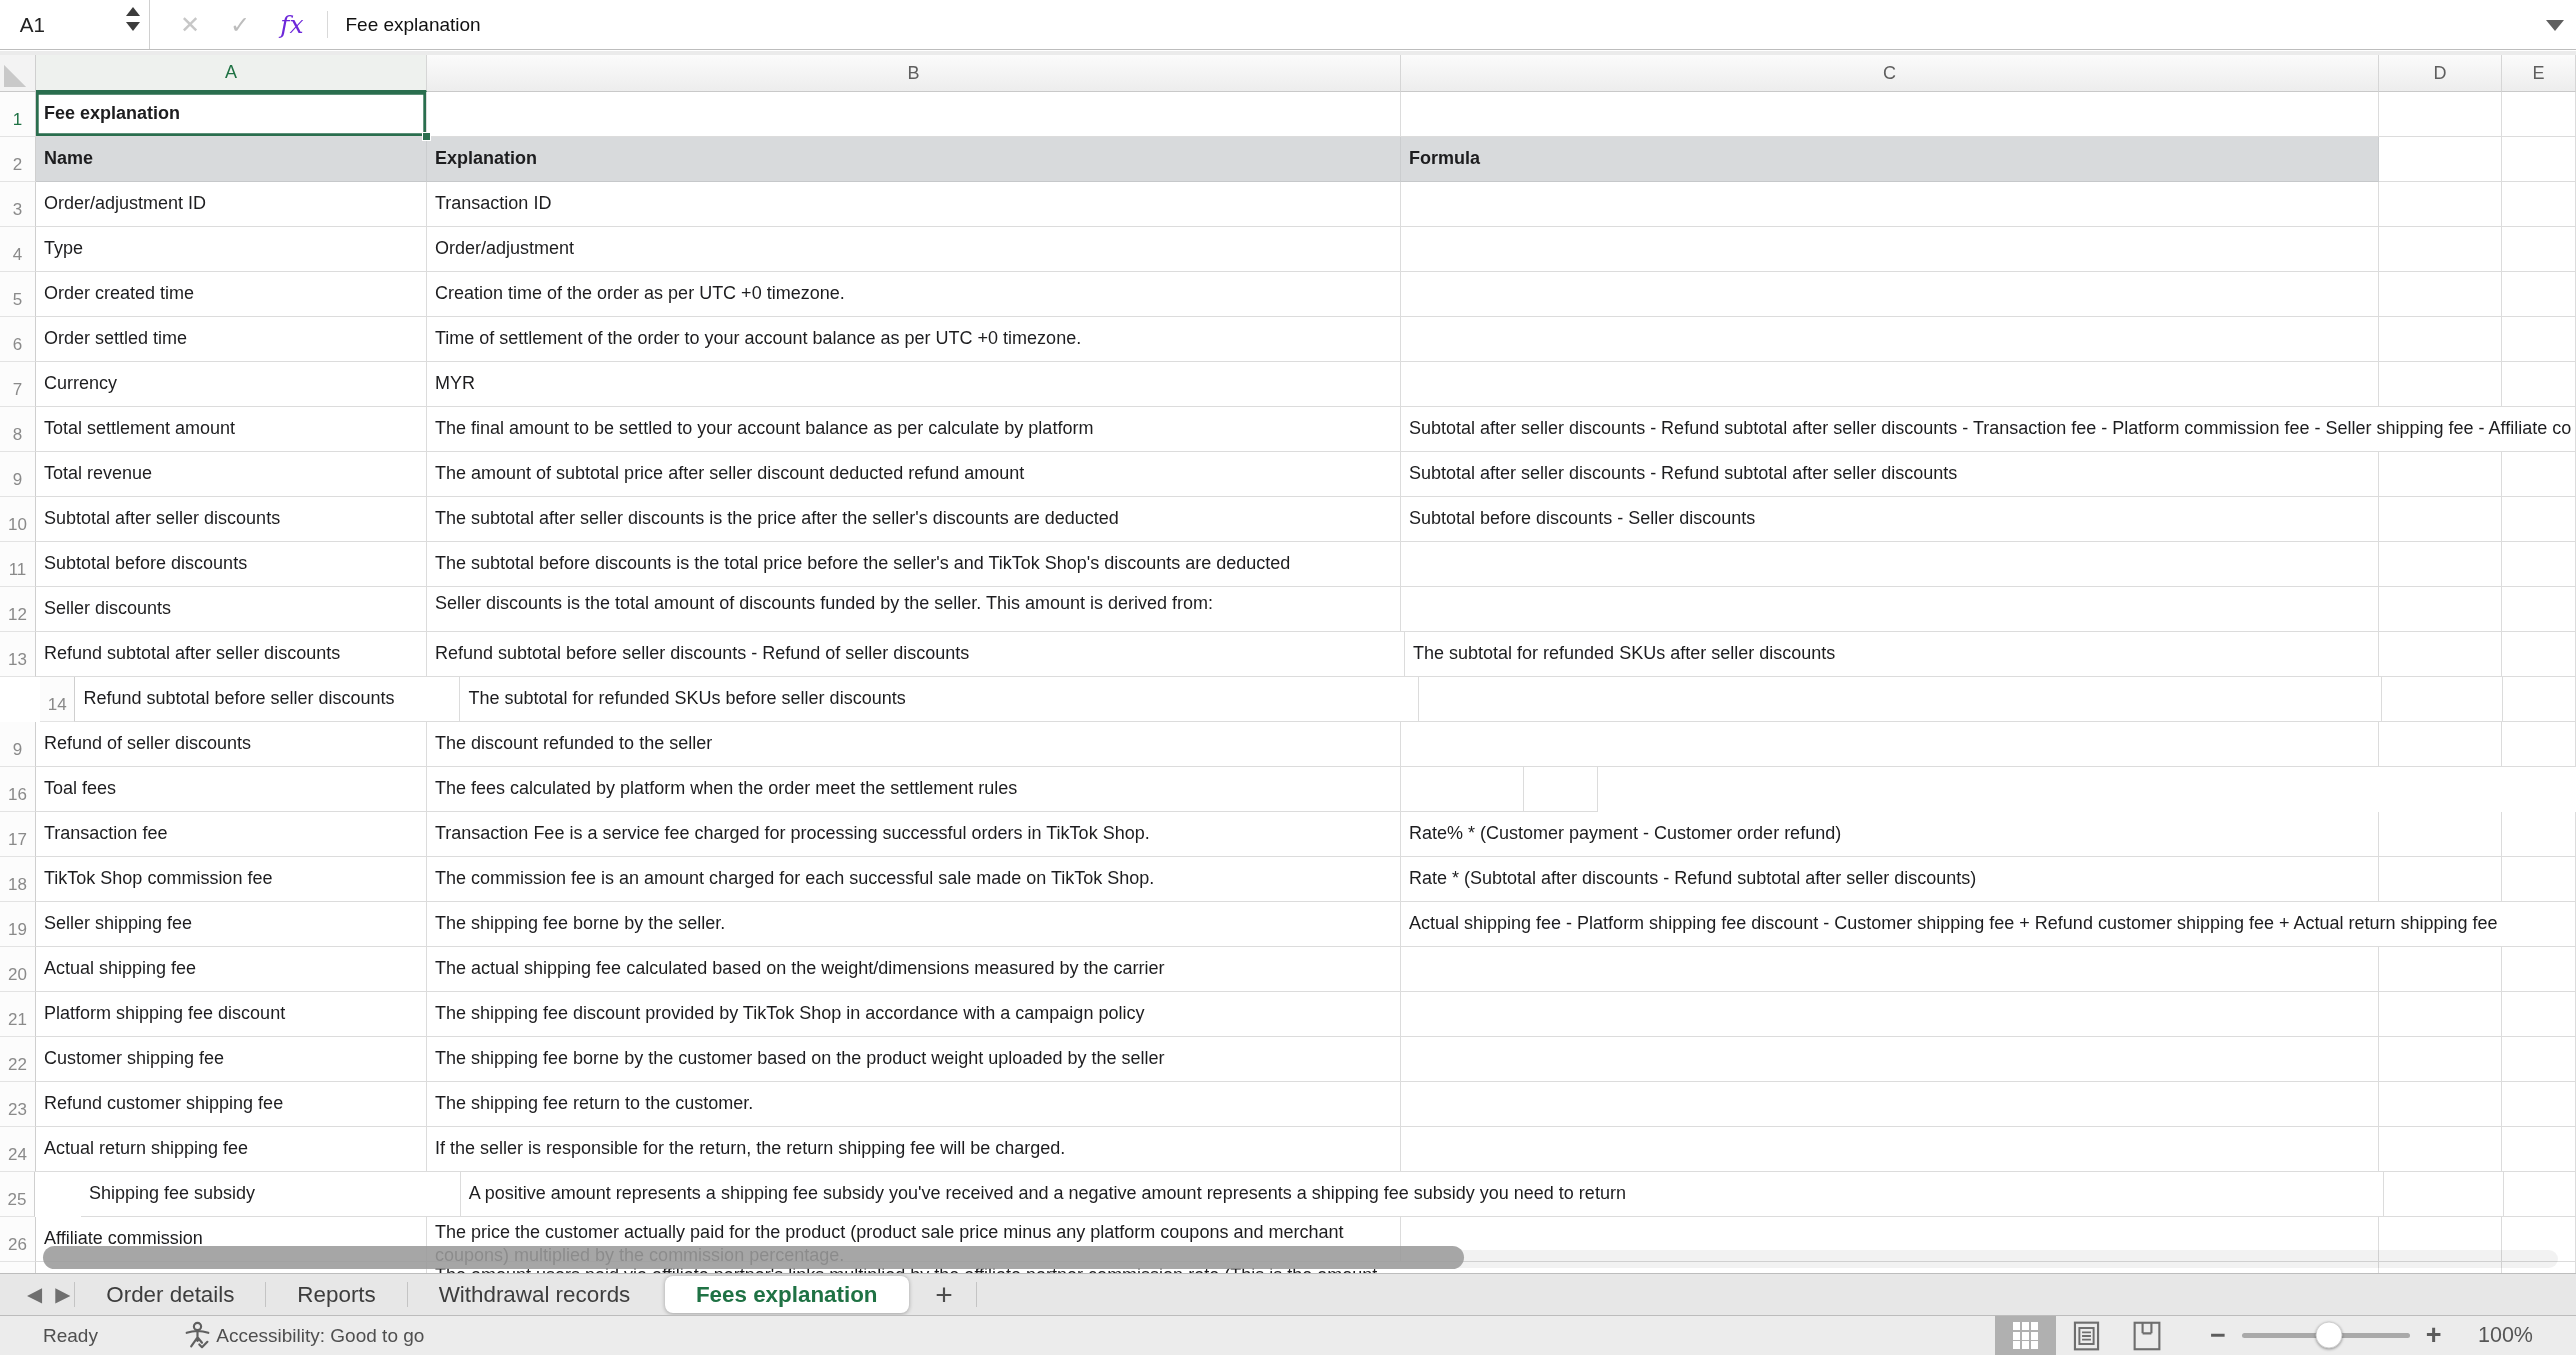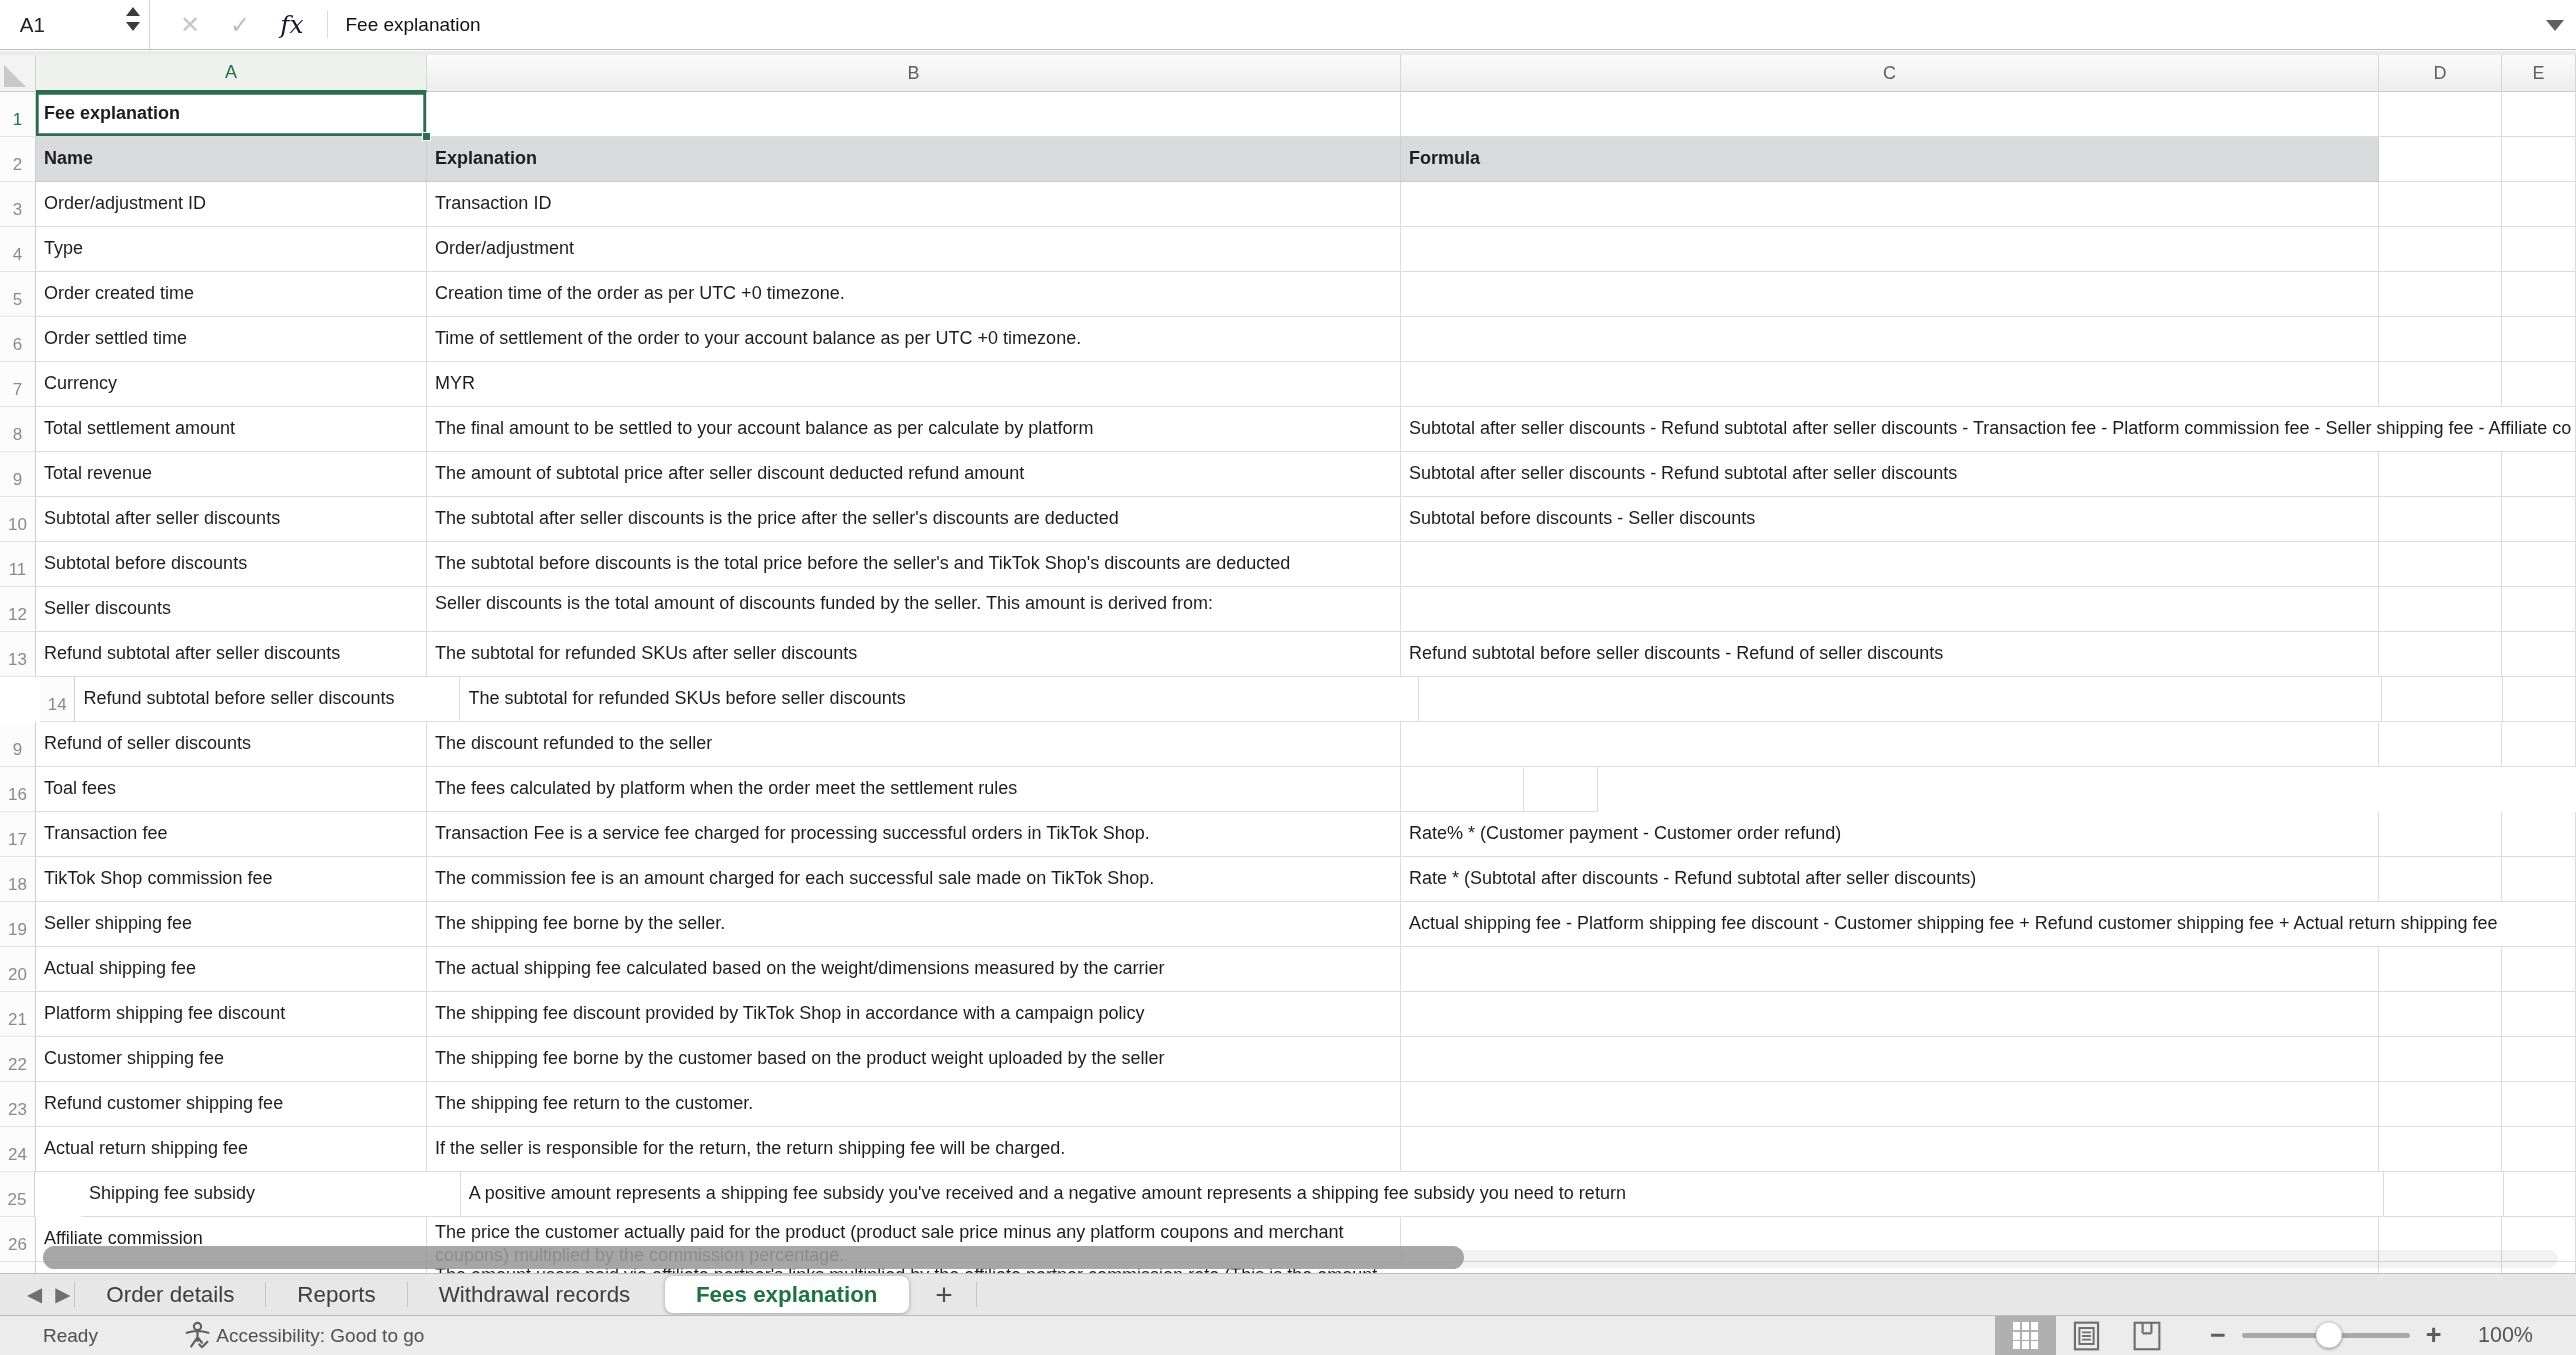--- a/index.html
+++ b/index.html
@@ -12,21 +12,21 @@
     display:flex; align-items:center; border-bottom:0.9px solid #bdbdbd; }
   .name-box { position:relative; width:150px; height:100%; border-right:1.8px solid #d0d0d0;
     display:flex; align-items:center; padding-left:19.7px; font-size:20.6px; color:#222; }
   .stepper { position:absolute; right:9px; top:7.2px; display:flex; flex-direction:column; gap:5.4px; }
   .stepper span { width:0; height:0; border-left:7.2px solid transparent; border-right:7.2px solid transparent; }
   .step-up { border-bottom:9.8px solid #3c3c3c; }
   .step-down { border-top:9.8px solid #3c3c3c; }
   .fb-icon { font-size:24px; margin-left:30px; }
   .fb-x { color:#c7c7c7; font-weight:bold; }
   .fb-check { color:#bdbdbd; font-weight:bold; }
-  .fb-fx { font-family:"DejaVu Serif","Liberation Serif",serif; font-style:italic; color:#0f172a; font-size:25px; }
+  .fb-fx { font-family:"DejaVu Serif","Liberation Serif",serif; font-style:italic; color:#6d28d9; font-size:25px; }
   .fb-div { width:0.9px; height:27px; background:#d9d9d9; margin-left:23px; }
   .fb-text { margin-left:18px; font-size:19px; color:#111; }
   .fb-dropdown { position:absolute; right:12.5px; top:19.7px; width:0; height:0;
     border-left:9px solid transparent; border-right:9px solid transparent; border-top:11.6px solid #5f5f5f; }
   .fb-strip { position:absolute; top:51px; left:0; width:100%; height:4.5px; background:#ebebeb; border-bottom:0.9px solid #c6c6c6; }
 
   
   .col-headers { position:absolute; top:55px; left:0; height:37px; width:100%; display:flex; }
   .corner-cell { width:36px; height:37px; background:#f3f3f3; border-right:0.9px solid #cfcfcf; border-bottom:0.9px solid #c9c9c9; position:relative; }
   .corner-tri { position:absolute; left:3.6px; bottom:3.6px; width:23px; height:23px; background:#c9c9c9;
@@ -209,22 +209,22 @@
         <div class="gut" style="width: 36px;">12</div>
         <div class="cell" style="width: 391px;">Seller discounts</div>
         <div class="cell topline" style="width: 974px;">Seller discounts is the total amount of discounts funded by the seller. This amount is derived from:</div>
         <div class="cell" style="width: 978px;"></div>
         <div class="cell" style="width: 123px;"></div>
         <div class="cell" style="width: 74px;"></div>
       </div>
       <div class="g-row">
         <div class="gut" style="width: 36px;">13</div>
         <div class="cell" style="width: 391px;">Refund subtotal after seller discounts</div>
+        <div class="cell" style="width: 978px;">Refund subtotal before seller discounts - Refund of seller discounts</div>
         <div class="cell" style="width: 974px;">The subtotal for refunded SKUs after seller discounts</div>
-        <div class="cell" style="width: 978px;">Refund subtotal before seller discounts - Refund of seller discounts</div>
         <div class="cell" style="width: 123px;"></div>
         <div class="cell" style="width: 74px;"></div>
       </div>
       <div class="g-row">
         <div class="gut" style="width: 36px; margin-left: 40px;">14</div>
         <div class="cell" style="width: 391px;">Refund subtotal before seller discounts</div>
         <div class="cell" style="width: 974px;">The subtotal for refunded SKUs before seller discounts</div>
         <div class="cell" style="width: 978px;"></div>
         <div class="cell" style="width: 123px;"></div>
         <div class="cell" style="width: 74px;"></div>

